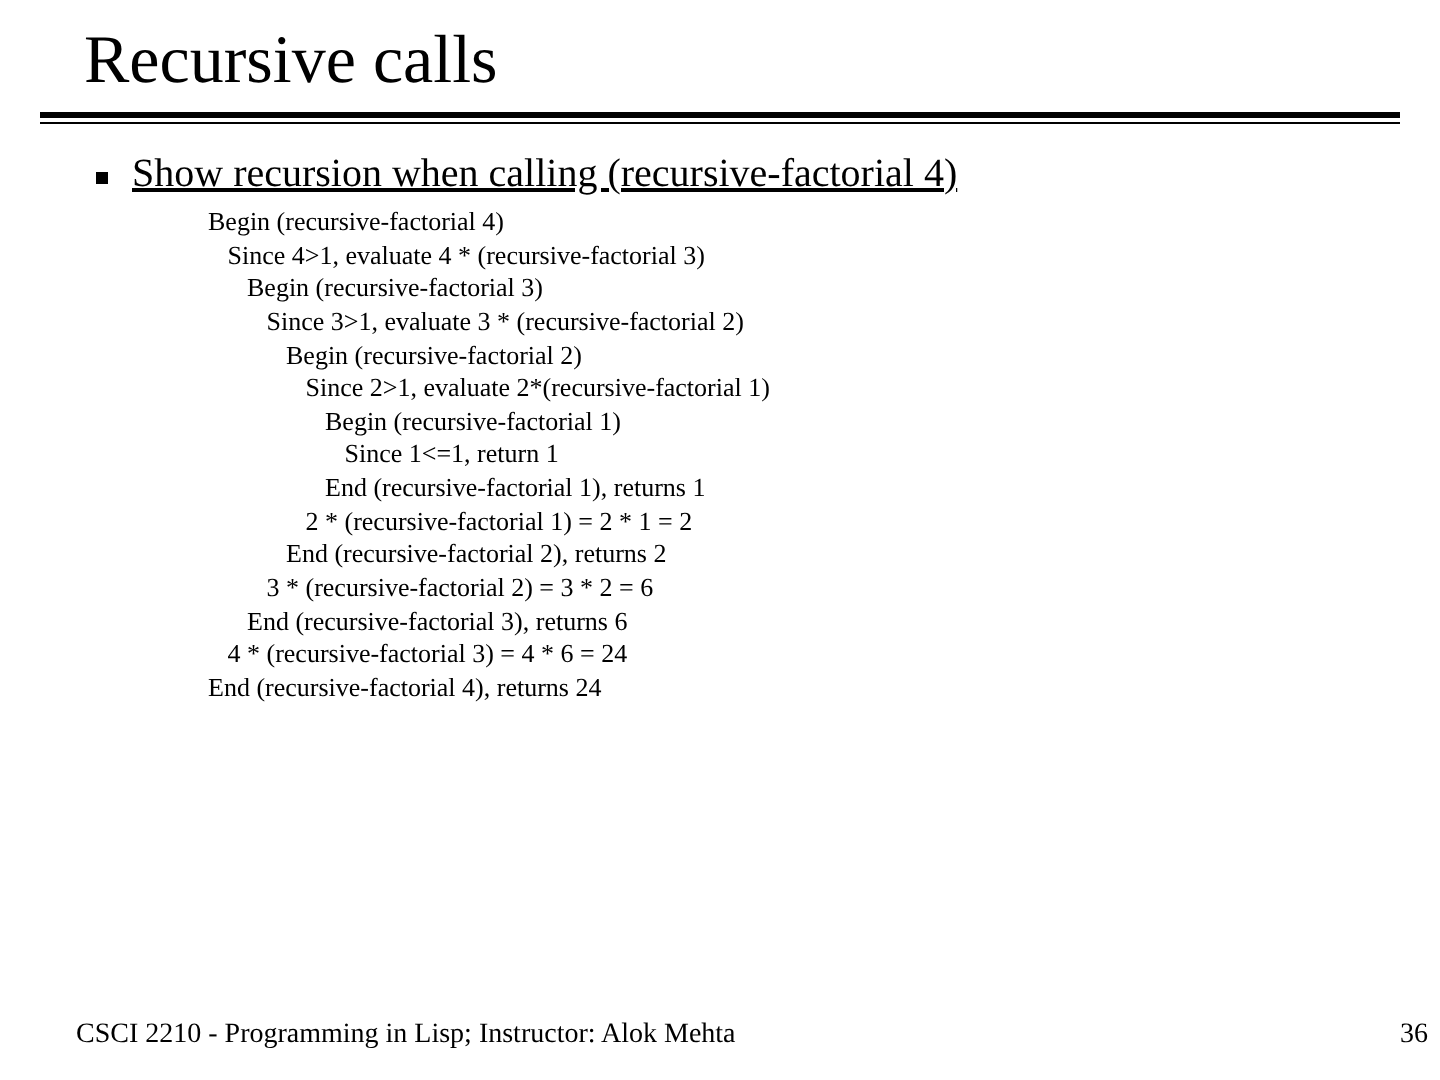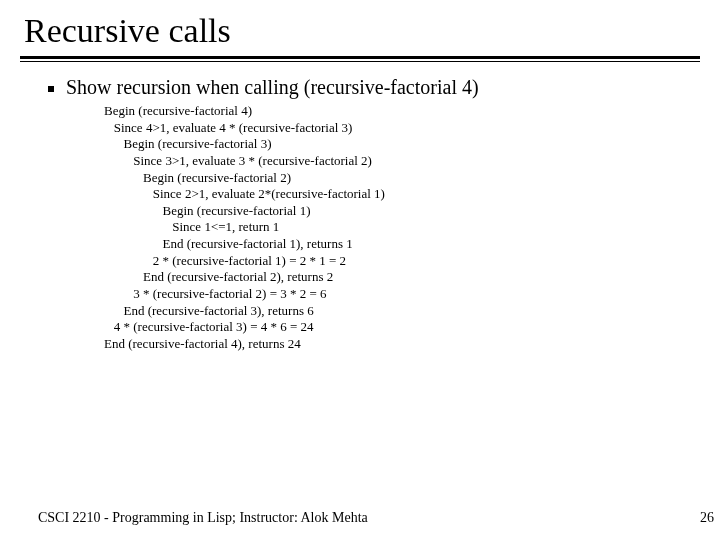--- a/index.html
+++ b/index.html
@@ -14,38 +14,39 @@
   }
   .slide {
     width: 100%;
     height: 100%;
     padding: 12px 20px 0 20px;
     position: relative;
   }
   .title {
     font-size: 34px;
     font-weight: 400;
-    margin-left: 4px;
+    margin-left: 22px;
     margin-bottom: 6px;
   }
   .rule-thick {
     border: none;
     border-top: 3px solid #000;
     margin-bottom: 2px;
   }
   .rule-thin {
     border: none;
     border-top: 1px solid #000;
     margin-bottom: 14px;
   }
   .bullet-row {
     display: flex;
     align-items: flex-start;
     margin-left: 28px;
     font-size: 20px;
+    text-decoration: underline;
   }
   .bullet-dot {
     width: 6px;
     height: 6px;
     background: #000;
     margin-top: 10px;
     margin-right: 12px;
     flex-shrink: 0;
   }
   .code-block {
@@ -91,15 +92,15 @@
                   End (recursive-factorial 1), returns 1
                2 * (recursive-factorial 1) = 2 * 1 = 2
             End (recursive-factorial 2), returns 2
          3 * (recursive-factorial 2) = 3 * 2 = 6
       End (recursive-factorial 3), returns 6
    4 * (recursive-factorial 3) = 4 * 6 = 24
 End (recursive-factorial 4), returns 24</div>
 
   <div class="footer">
     <span>CSCI 2210 - Programming in Lisp; Instructor: Alok Mehta</span>
-    <span>26</span>
+    <span>36</span>
   </div>
 </div>
 
 </body></html>

